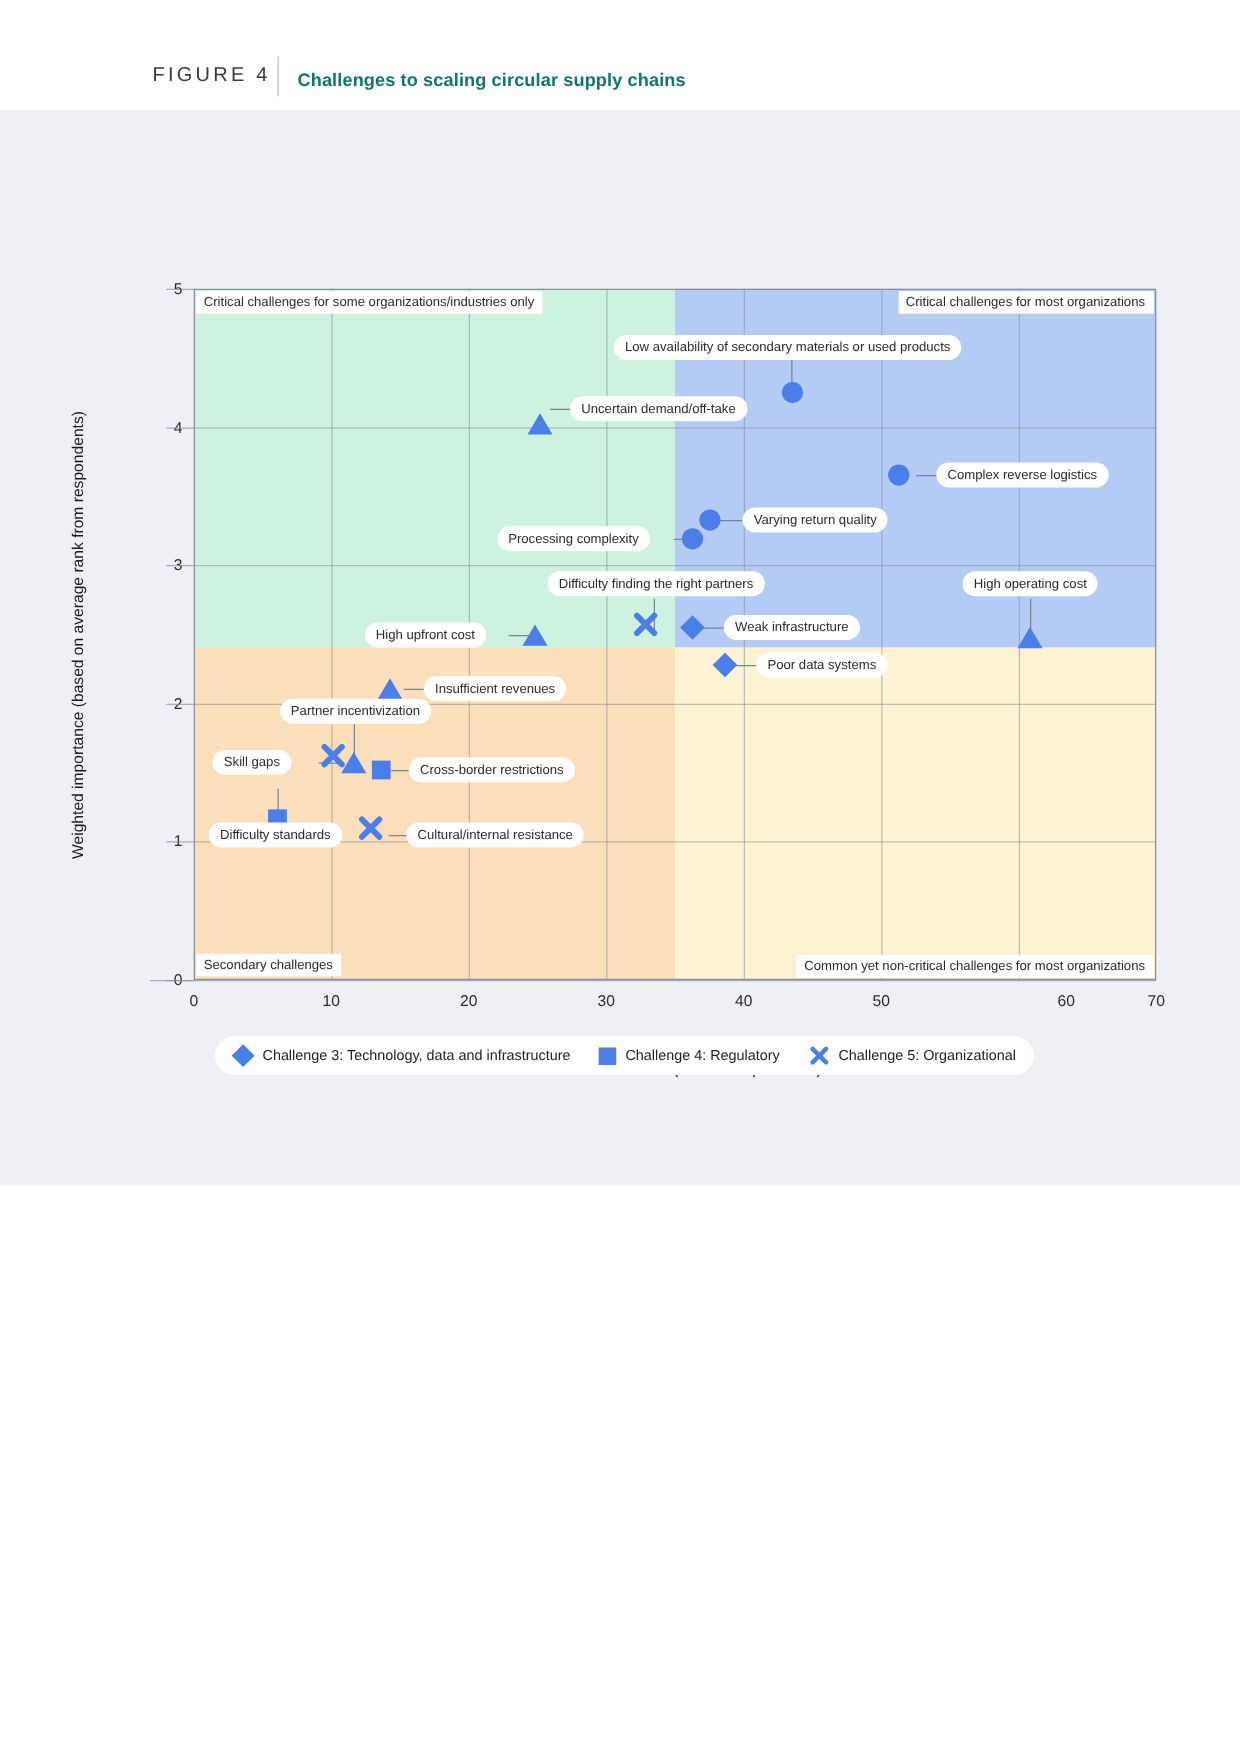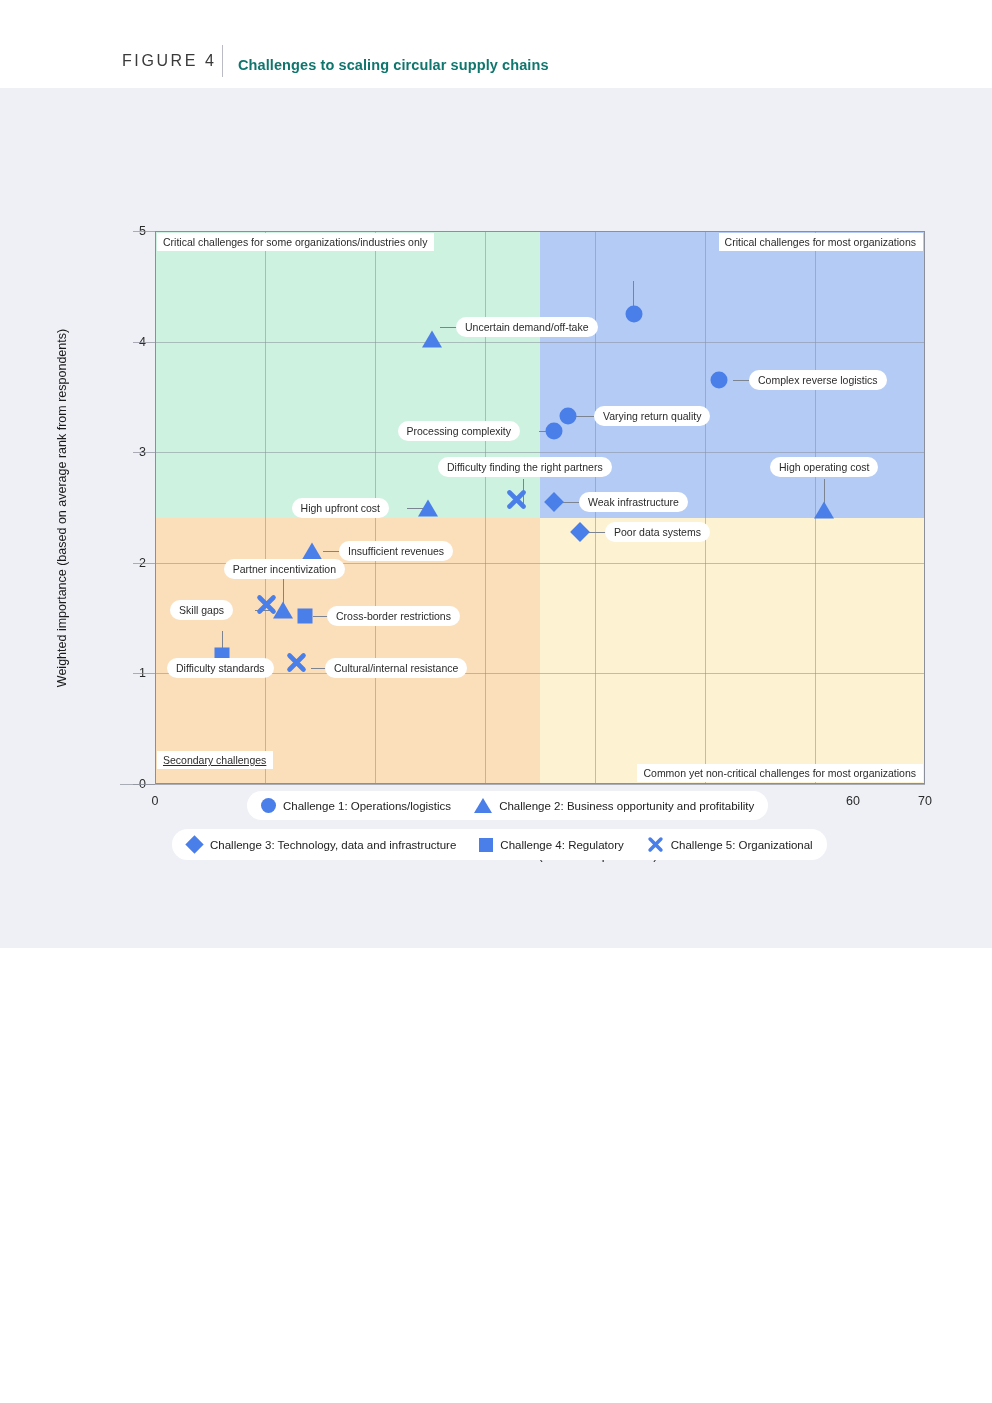--- a/index.html
+++ b/index.html
@@ -189,21 +189,21 @@
     <div class="xtick" style="left:110px">10</div>
     <div class="xtick" style="left:220px">20</div>
     <div class="xtick" style="left:330px">30</div>
     <div class="xtick" style="left:440px">40</div>
     <div class="xtick" style="left:550px">50</div>
     <div class="xtick" style="left:698px">60</div>
     <div class="xtick" style="left:770px">70</div>
 
     <div class="qcap" style="left:2px;  top:2px;">Critical challenges for some organizations/industries only</div>
     <div class="qcap" style="right:2px; top:2px;">Critical challenges for most organizations</div>
-    <div class="qcap" style="left:2px;  bottom:15px;text-decoration:underline;">Secondary challenges</div>
+    <div class="qcap" style="left:2px;  bottom:3px;">Secondary challenges</div>
     <div class="qcap" style="right:2px; bottom:2px;">Common yet non-critical challenges for most organizations</div>
 
     <div class="leader" style="left:478px; top:50px;  width:1px; height:33px;"></div>
     <div class="leader" style="left:285px; top:96px;  width:18px; height:1px;"></div>
     <div class="leader" style="left:578px; top:149px; width:18px; height:1px;"></div>
     <div class="leader" style="left:421px; top:185px; width:18px; height:1px;"></div>
     <div class="leader" style="left:384px; top:200px; width:18px; height:1px;"></div>
     <div class="leader" style="left:368px; top:248px; width:1px; height:26px;"></div>
     <div class="leader" style="left:408px; top:271px; width:18px; height:1px;"></div>
     <div class="leader" style="left:669px; top:248px; width:1px; height:26px;"></div>
@@ -253,47 +253,38 @@
     <div class="mk mk-square" style="left:149.6px; top:384.9px;"></div>
 
     <div class="mk mk-square" style="left:67.1px; top:423.6px;"></div>
 
     <div class="mk mk-x" style="left:147.4px; top:436.9px;">
       <svg width="22" height="22" viewBox="0 0 22 22" style="margin:-11px 0 0 -11px;">
         <path d="M4 4 L18 18 M18 4 L4 18" stroke="#4a7ee8" stroke-width="4.6" stroke-linecap="round"></path>
       </svg>
     </div>
 
+    <div class="dlab" style="left:336px; top:37px;">Low availability of secondary materials or used products</div>
     <div class="dlab" style="left:301px; top:86px;">Uncertain demand/off-take</div>
     <div class="dlab" style="left:594px; top:139px;">Complex reverse logistics</div>
     <div class="dlab" style="left:439px; top:175px;">Varying return quality</div>
     <div class="dlab" style="right:405px; top:190px;">Processing complexity</div>
     <div class="dlab" style="left:283px; top:226px;">Difficulty finding the right partners</div>
     <div class="dlab" style="left:424px; top:261px;">Weak infrastructure</div>
     <div class="dlab" style="left:615px; top:226px;">High operating cost</div>
     <div class="dlab" style="left:450px; top:291px;">Poor data systems</div>
     <div class="dlab" style="right:536px; top:267px;">High upfront cost</div>
     <div class="dlab" style="left:184px; top:310px;">Insufficient revenues</div>
     <div class="dlab" style="right:580px; top:328px;">Partner incentivization</div>
     <div class="dlab" style="right:692px; top:369px;">Skill gaps</div>
     <div class="dlab" style="left:172px; top:375px;">Cross-border restrictions</div>
     <div class="dlab" style="left:12px;  top:427px;">Difficulty standards</div>
     <div class="dlab" style="left:170px; top:427px;">Cultural/internal resistance</div>
   </div>
 
-  <div class="legend-row" style="left:247px; top:703px;">
-    <div class="legend-item">
-      <span class="lg-circle"></span>
-      <span class="legend-txt">Challenge 1: Operations/logistics</span>
-    </div>
-    <div class="legend-item">
-      <span class="lg-tri"></span>
-      <span class="legend-txt">Challenge 2: Business opportunity and profitability</span>
-    </div>
-  </div>
 
   <div class="legend-row" style="left:172px; top:741px;">
     <div class="legend-item">
       <span class="lg-diamond"></span>
       <span class="legend-txt">Challenge 3: Technology, data and infrastructure</span>
     </div>
     <div class="legend-item">
       <span class="lg-square"></span>
       <span class="legend-txt">Challenge 4: Regulatory</span>
     </div>

